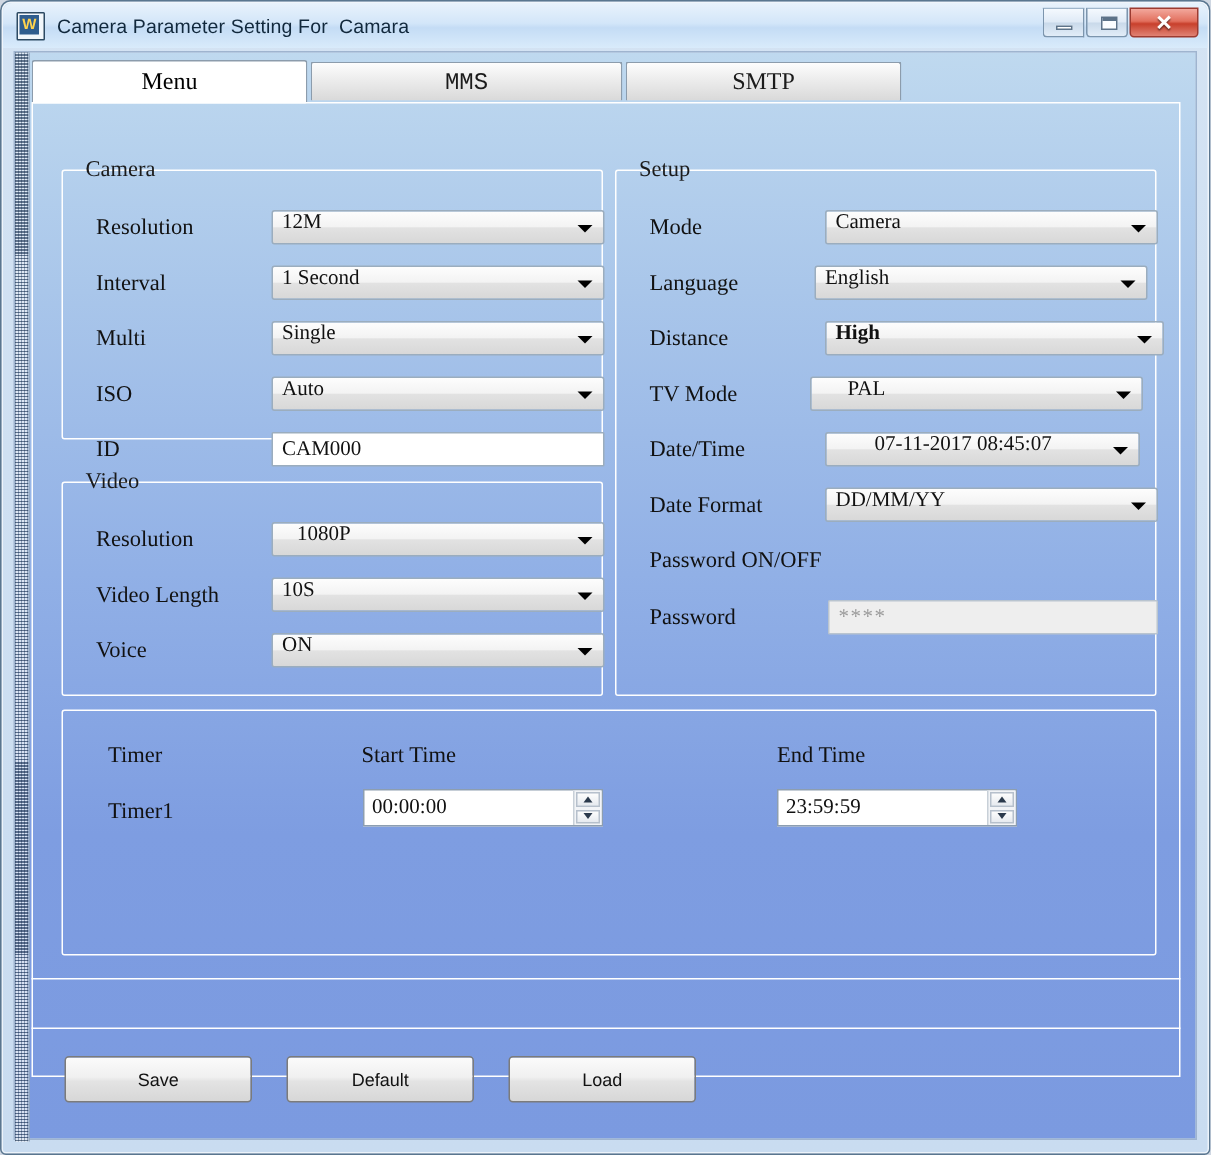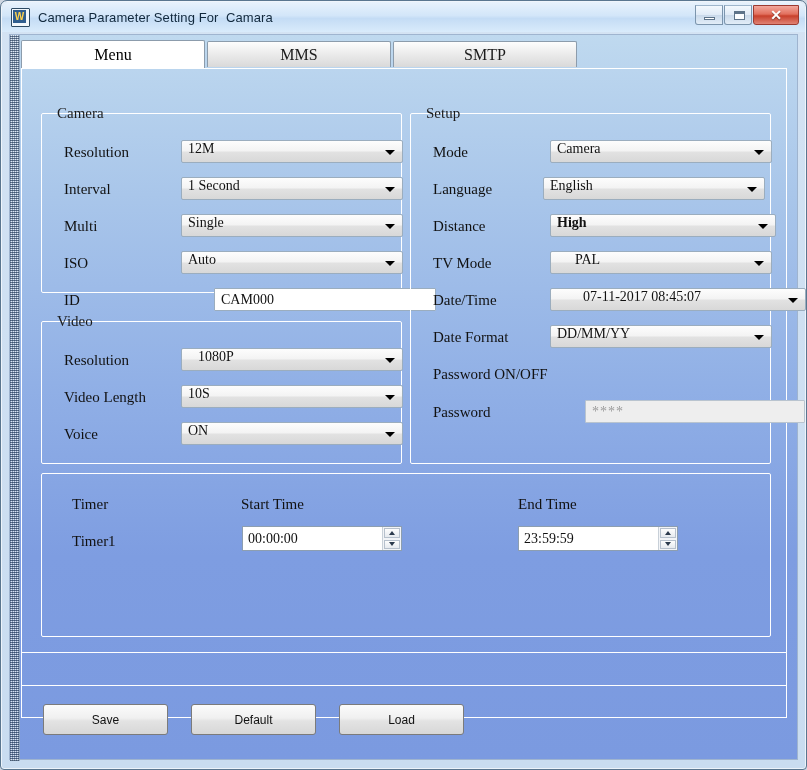--- a/index.html
+++ b/index.html
@@ -173,21 +173,21 @@
     background: linear-gradient(180deg,#fdfdfd 0%, #eeeeee 40%, #d9d9d9 100%);
     border-radius: 2px 2px 0 0;
   }
   .tab.active {
     height: 29px;
     background: #ffffff;
     border-color: #8c9cac;
     color: #000;
   }
   .tab-menu { width: 184px; }
-  .tab-mms { width: 184px; }
+  .tab-mms { width: 208px; font-family: Liberation Mono, monospace; }
   .tab-smtp { width: 184px; }
 
   .tabpanel {
     position: absolute;
     left: 11px; top: 33px;
     width: 766px; height: 650px;
     box-sizing: border-box;
     border: 1px solid #ffffff;
     border-top: 1px solid #ffffff;
     background: transparent;
@@ -266,21 +266,20 @@
     border: 1px solid #9badbe;
     border-radius: 1px;
     background: #ffffff;
     font-family: "Liberation Serif", serif;
     font-size: 14px;
     color: #111;
     display: flex;
     align-items: center;
     padding-left: 6px;
     overflow: hidden;
-    margin-left: 33px;
   }
   .textbox.disabled {
     background: #eeeeee;
     color: #9b9b9b;
     border-color: #b9c4cf;
     letter-spacing: 1px;
   }
 
   .spinbox {
     position: absolute;
@@ -462,27 +461,27 @@
             <span class="arrow"></span>
           </div>
 
           <div class="field-label" style="left:22px; top:104px;">Distance</div>
           <div class="combo" style="left:139px; top:100px; width:226px;font-weight:bold;">
             <span>High</span>
             <span class="arrow"></span>
           </div>
 
           <div class="field-label" style="left:22px; top:141px;">TV Mode</div>
-          <div class="combo" style="left:139px; top:137px; width:222px;padding-left:24px;">
+          <div class="combo" style="left:129px; top:137px; width:222px;padding-left:24px;">
             <span>PAL</span>
             <span class="arrow"></span>
           </div>
 
           <div class="field-label" style="left:22px; top:178px;">Date/Time</div>
-          <div class="combo" style="left:139px; top:174px; width:256px;padding-left:32px;">
+          <div class="combo" style="left:139px; top:174px; width:210px;padding-left:32px;">
             <span>07-11-2017 08:45:07</span>
             <span class="arrow"></span>
           </div>
 
           <div class="field-label" style="left:22px; top:215px;">Date Format</div>
           <div class="combo" style="left:139px; top:211px; width:222px;">
             <span>DD/MM/YY</span>
             <span class="arrow"></span>
           </div>
 

